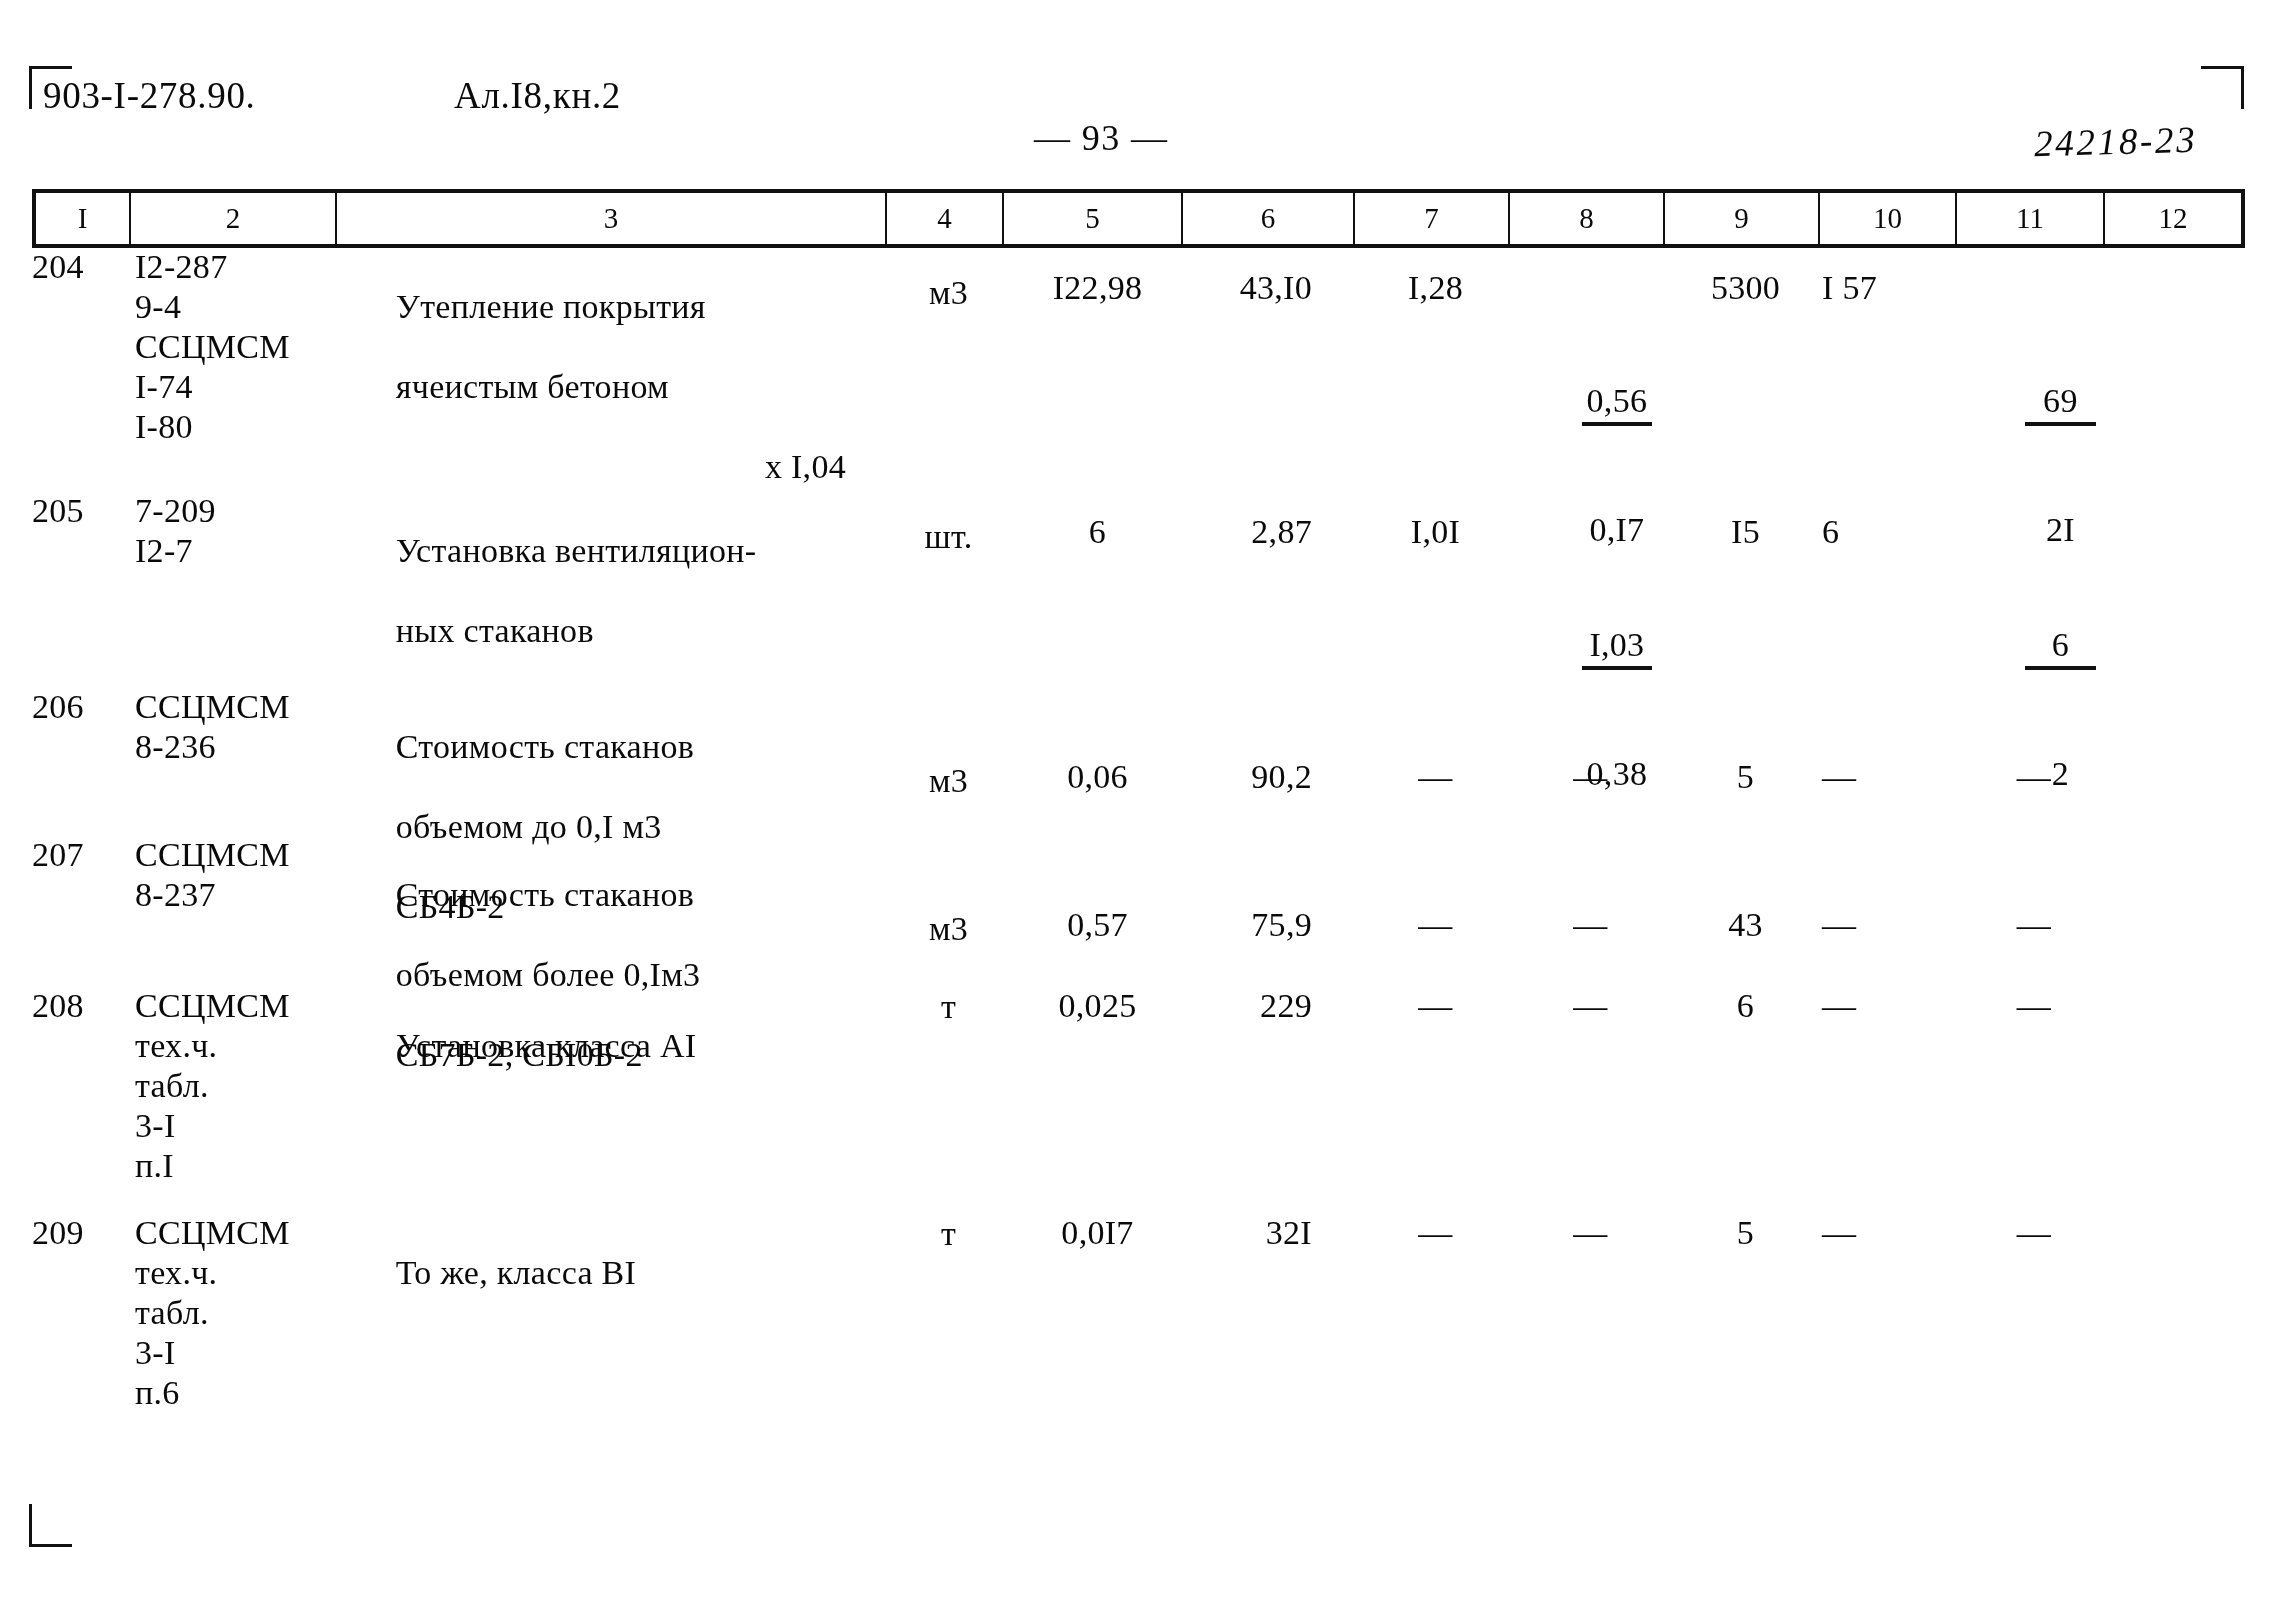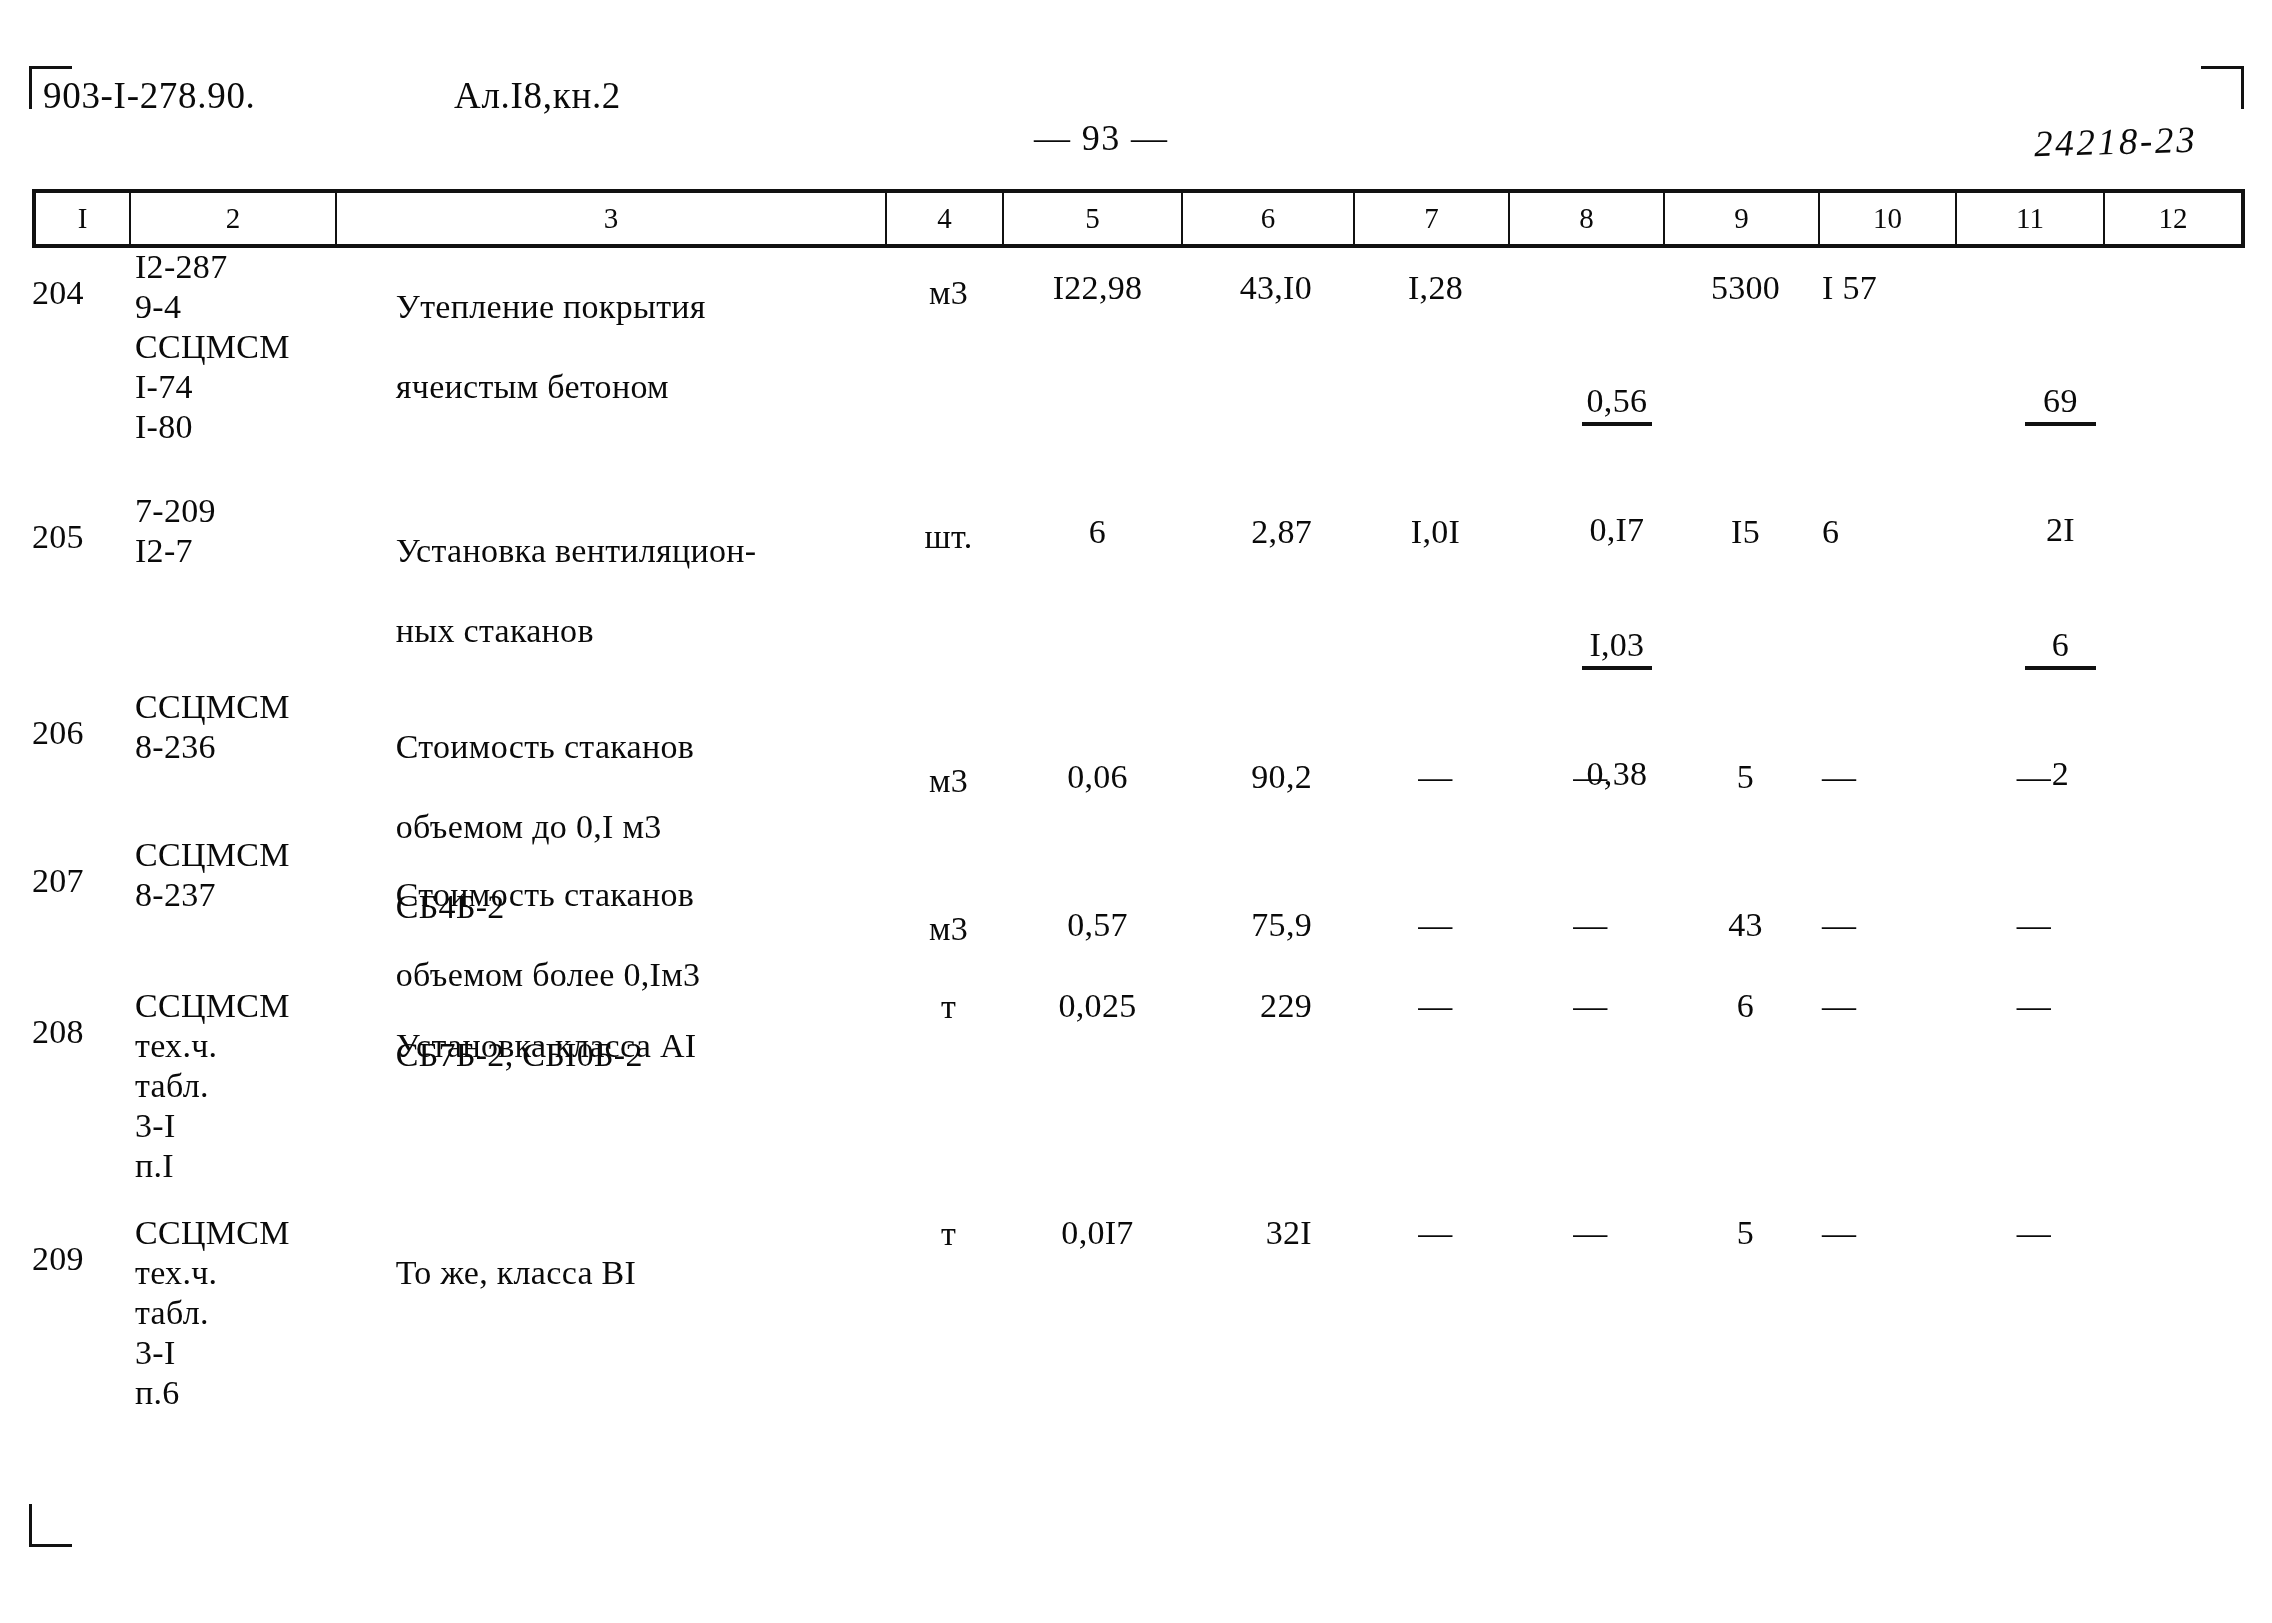--- a/index.html
+++ b/index.html
@@ -111,21 +111,21 @@
     width: 2207px;
   }
   .cell {
     position: absolute;
     font-size: 34px;
     line-height: 40px;
     white-space: pre;
     letter-spacing: 0.3px;
   }
 
-  .c-no     { left: 0;     width: 96px; text-align: left; margin-top: 26px; }
+  .c-no     { left: 0;     width: 96px; text-align: left; }
   .c-code   { left: 103px; width: 199px; text-align: left; }
   .c-desc   { left: 311px; width: 543px; text-align: left; }
   .c-unit   { left: 858px; width: 117px; text-align: center; }
   .c-5      { left: 976px; width: 179px; text-align: center; }
   .c-6      { left: 1108px; width: 172px; text-align: right; }
   .c-7      { left: 1326px; width: 155px; text-align: center; }
   .c-8      { left: 1481px; width: 155px; text-align: center; }
   .c-9      { left: 1636px; width: 155px; text-align: center; }
   .c-10     { left: 1790px; width: 137px; text-align: left; }
   .c-11     { left: 1928px; width: 148px; text-align: center; }
@@ -200,20 +200,21 @@
   <div class="row" style="top:0px">
     <div class="cell c-no">204</div>
     <div class="cell c-code">I2-287
 9-4
 ССЦМСМ
 I-74
 I-80</div>
     <div class="cell c-desc">
       <span>Утепление покрытия</span><br>
       <span>ячеистым бетоном</span>
+      <span class="indent-right">х I,04</span>
     </div>
     <div class="cell c-unit" style="top:26px">м3</div>
     <div class="cell c-5" style="top:20.6px">I22,98</div>
     <div class="cell c-6" style="top:20.6px">43,I0</div>
     <div class="cell c-7" style="top:20.6px">I,28</div>
     <div class="cell c-8" style="top:13.7px">
       <span class="frac">
         <span class="top">0,56</span>
         <span class="bot">0,I7</span>
       </span>

